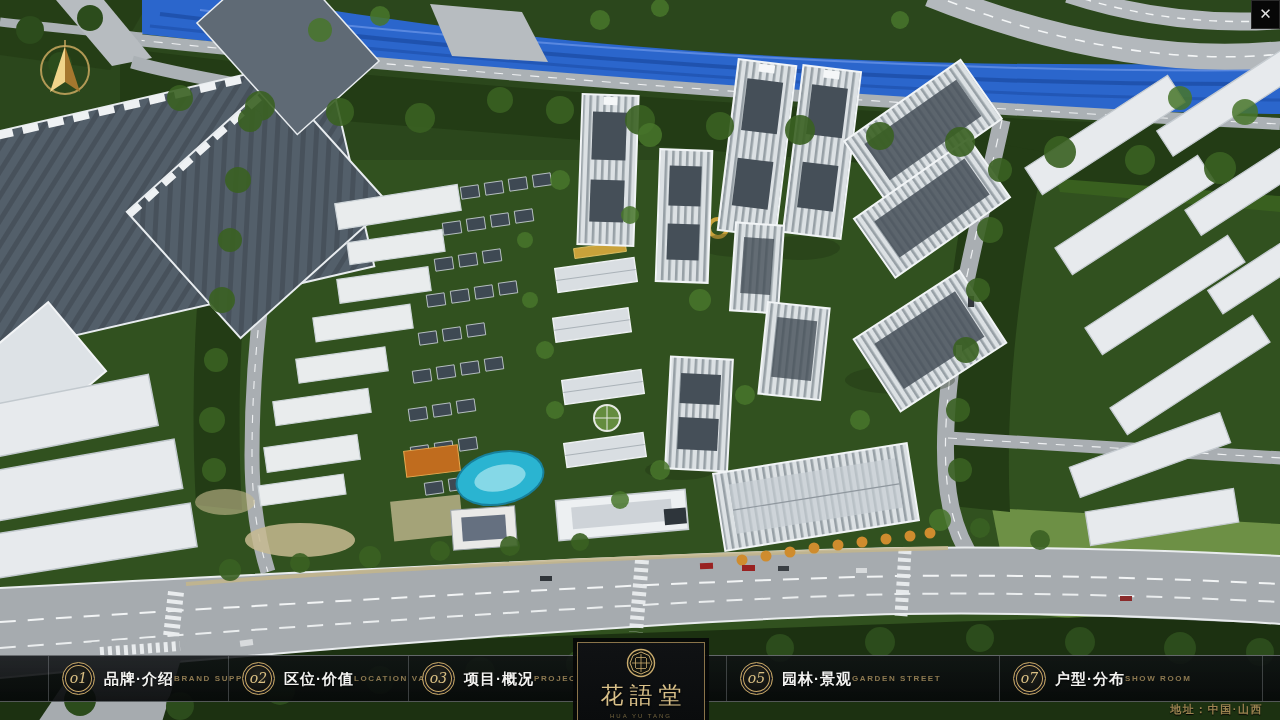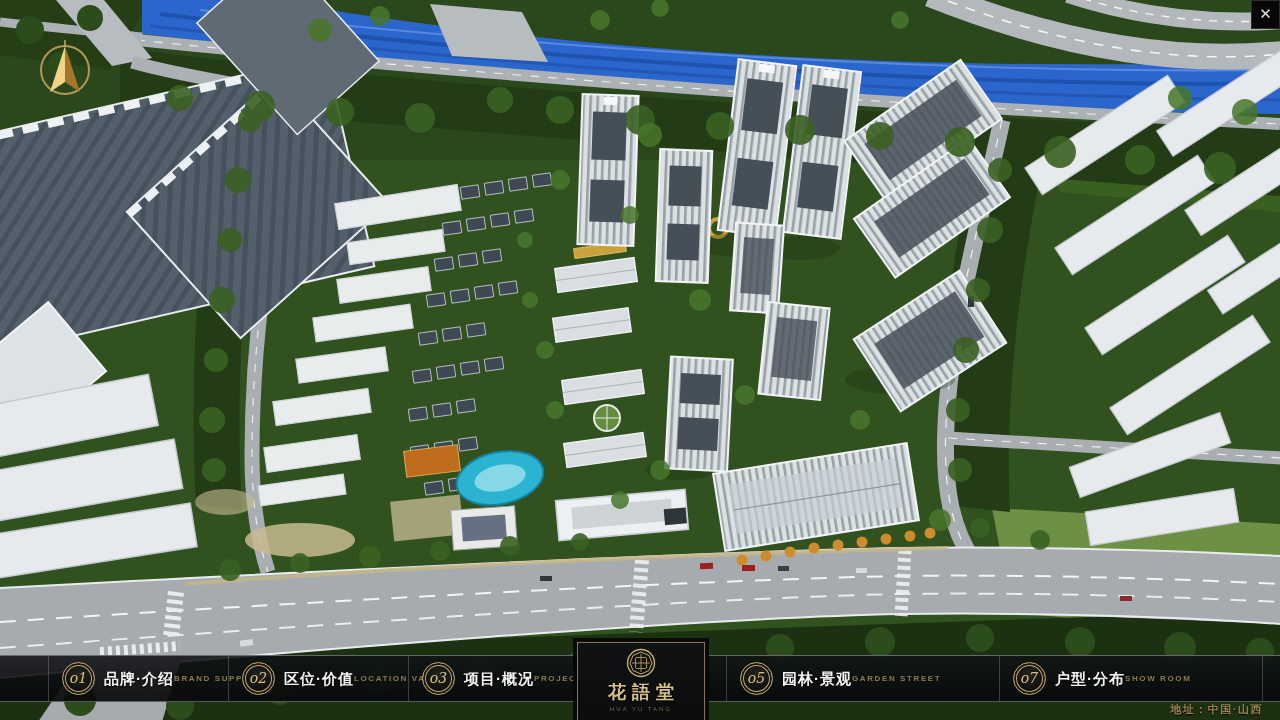--- a/index.html
+++ b/index.html
@@ -36,22 +36,22 @@
              white-space:nowrap;text-shadow:0 1px 2px rgba(0,0,0,.8);}
   .nav-sub{color:#8d7950;font-size:8px;font-weight:bold;letter-spacing:1.6px;
            margin-top:4px;white-space:nowrap;}
 
   
   .logo-box{position:absolute;left:577px;top:642px;width:126px;height:78px;z-index:2;
             background:linear-gradient(180deg,#101214,#0a0c0d);
             border:1px solid #8a744a;box-shadow:0 0 0 4px rgba(5,6,7,.92);
             display:flex;flex-direction:column;align-items:center;cursor:pointer;}
   .emblem{width:30px;height:30px;margin-top:5px;}
-  .logo-name{color:#d9c089;font-family:"DejaVu Serif",serif;font-weight:bold;
-             font-size:18px;letter-spacing:6px;padding-left:6px;margin-top:2px;
+  .logo-name{color:#d9c089;font-family:"DejaVu Serif",serif;font-weight:normal;
+             font-size:23px;letter-spacing:6px;padding-left:6px;margin-top:2px;
              text-shadow:0 1px 2px #000;}
   .logo-sub{color:#75653f;font-size:6px;letter-spacing:2px;margin-top:2px;white-space:nowrap;}
 
   
   .address{position:absolute;right:17px;top:702px;color:#9b8350;font-size:11px;
            font-weight:bold;letter-spacing:1.5px;z-index:1;text-shadow:0 1px 1px #000;}
 </style>
 </head>
 <body>
 

